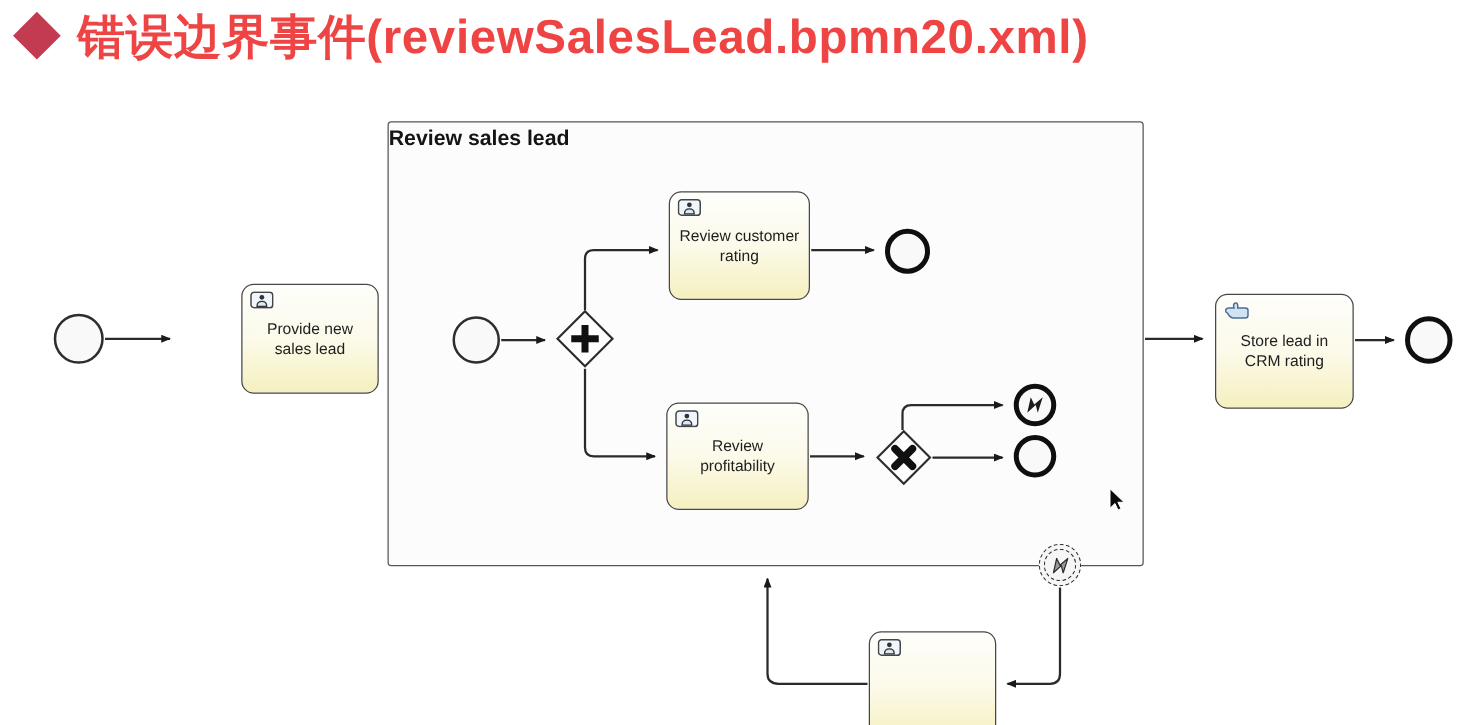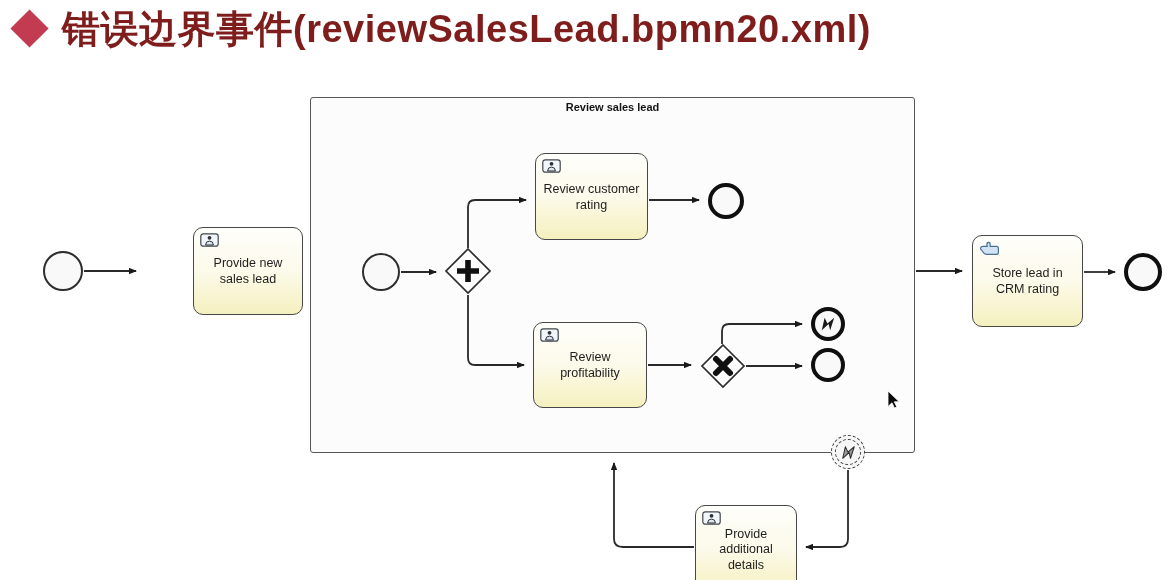--- a/index.html
+++ b/index.html
@@ -13,33 +13,33 @@
   }
   
   .hdr-bullet {
     position: absolute; left: 16px; top: 15px;
     width: 27px; height: 27px;
     background: #c33b51;
     transform: rotate(45deg);
   }
   .hdr-title {
     position: absolute; left: 62px; top: 4px;
-    font-size: 38px; font-weight: bold; color: #7f1d1d;
+    font-size: 38px; font-weight: bold; color: #ef4444;
     letter-spacing: 0.5px; white-space: nowrap;
   }
   
   .node { position: absolute; }
   .subprocess {
     background: #fcfcfc;
     border: 1.6px solid #565656;
     border-radius: 3px;
   }
   .subprocess-label {
     position: absolute; top: 3px; left: 0; width: 100%;
-    text-align: center; font-size: 11px; font-weight: bold; color: #141414;
+    font-size: 17px; font-weight: bold; color: #141414;
   }
   .task {
     border: 1.6px solid #474747;
     border-radius: 10px;
     background: linear-gradient(180deg, #fefefb 0%, #fcfaea 50%, #f5f0bf 100%);
     display: flex; align-items: center; justify-content: center;
     text-align: center;
     font-size: 12.5px; line-height: 1.25; color: #1e1e1e;
     padding: 6px 5px 4px 5px;
   }
@@ -169,21 +169,20 @@
   </div>
 
   <div class="node task" style="left:695px; top:505px; width:102px; height:88px;">
     <span class="task-icon">
       <svg width="19" height="14" viewBox="0 0 19 14">
         <rect x="0.8" y="0.8" width="17.4" height="12.4" rx="2.5" fill="#f0f6fb" stroke="#41464b" stroke-width="1.2"></rect>
         <circle cx="9.5" cy="4.8" r="1.9" fill="#2f3338"></circle>
         <path d="M5.6 12 Q5.6 8.1 9.5 8.1 Q13.4 8.1 13.4 12 Z" fill="#dde8f2" stroke="#2f3338" stroke-width="1"></path>
       </svg>
     </span>
-    <span>Provide additional details</span>
   </div>
 
   <div class="node task" style="left:972px; top:235px; width:111px; height:92px;">
     <span class="task-icon">
       <svg width="21" height="15" viewBox="0 0 21 15">
         <path d="M3 9.5 Q1.2 8.8 1.6 7 Q2 5.4 4 5.4 L8.2 5.4 Q7.2 2 9.2 1.4 Q11.2 0.9 11.2 3.8 L11.2 5.4 L17.4 5.4 Q19.4 5.4 19.4 7.4 L19.4 11.2 Q19.4 13.4 17.2 13.4 L8 13.4 Q5 13.4 3 9.5 Z" fill="#cfe3f5" stroke="#4d6f96" stroke-width="1.2"></path>
       </svg>
     </span>
     <span>Store lead in CRM rating</span>
   </div>

